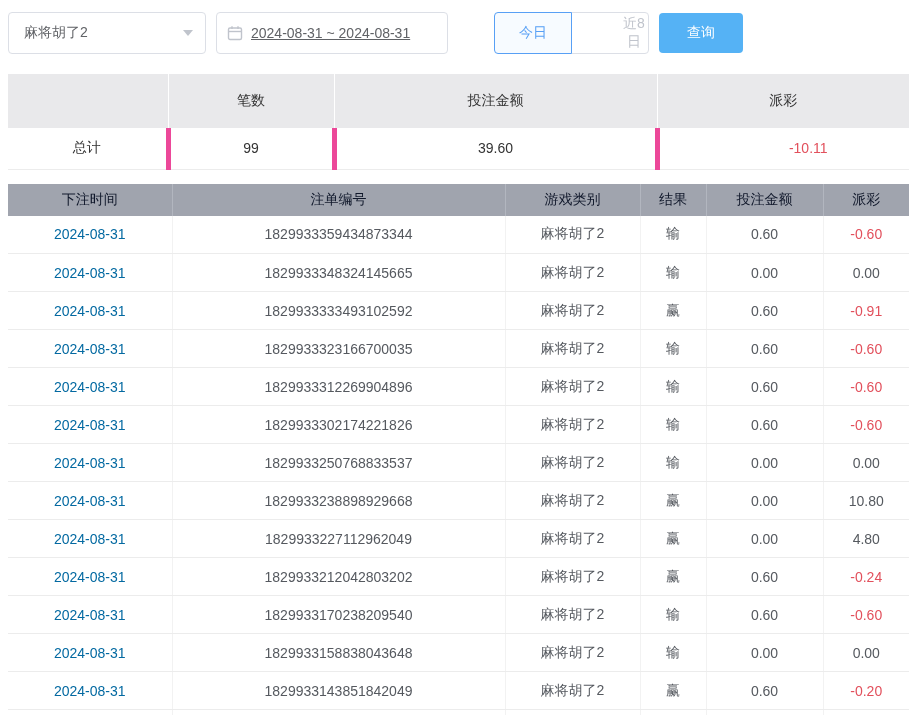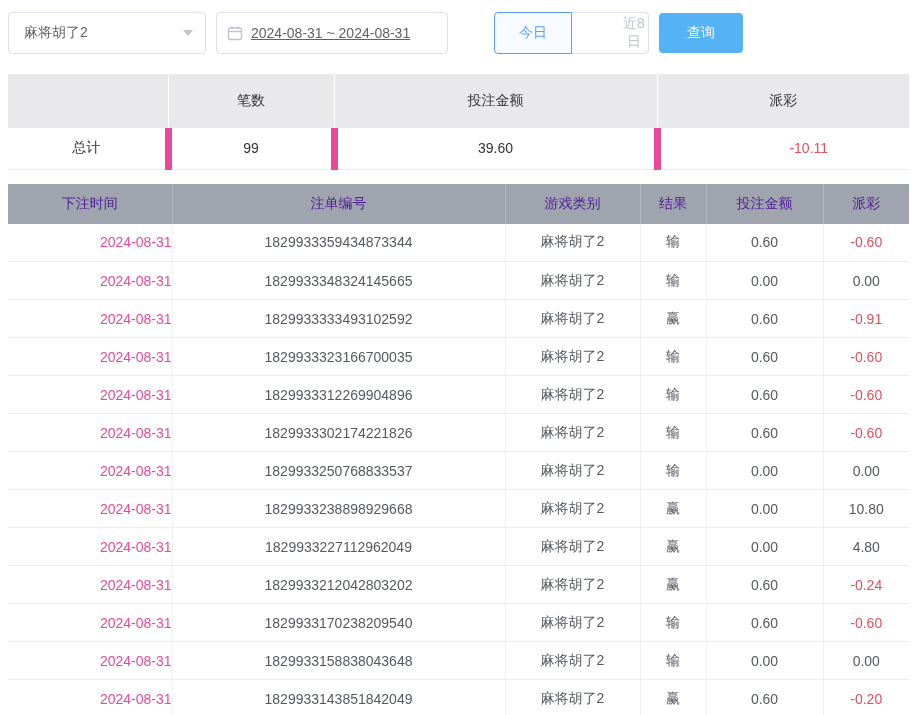--- a/index.html
+++ b/index.html
@@ -57,37 +57,37 @@
 
   .summary-table { margin-top: 20px; }
   .summary-table th {
     height: 54px; background: #e9e9eb; color: #333;
     font-weight: normal; border-right: 1px solid #fff;
   }
   .summary-table th:last-child { border-right: none; }
   .summary-table td {
     height: 41px; color: #333;
     border-bottom: 1px solid #ececec;
-    border-right: 7px solid #ec4899;
+    border-right: 5px solid #ec4899;
   }
   .summary-table td:last-child { border-right: none; padding-left: 48px; }
 
   .main-table { margin-top: 14px; }
   .main-table th {
-    height: 40px; background: #a0a4ae; color: #4c1d95;
+    height: 32px; background: #a0a4ae; color: #0f172a;
     font-weight: normal; border-right: 1px solid #b2b6bf; text-align: center;
   }
   .main-table th:last-child { border-right: none; }
   .main-table td {
     height: 38px; color: #55595f;
     border-bottom: 1px solid #ececec;
     border-right: 1px solid #f2f2f2;
   }
   .main-table td:last-child { border-right: none; }
-  .main-table td.cell-date { color: #ec4899; text-align: right; }
+  .main-table td.cell-date { color: #0369a1; }
 
   .neg { color: #e2505c !important; }
 </style>
 </head>
 <body>
 
 <div class="page">
 
   <div class="toolbar">
     <div class="select">

